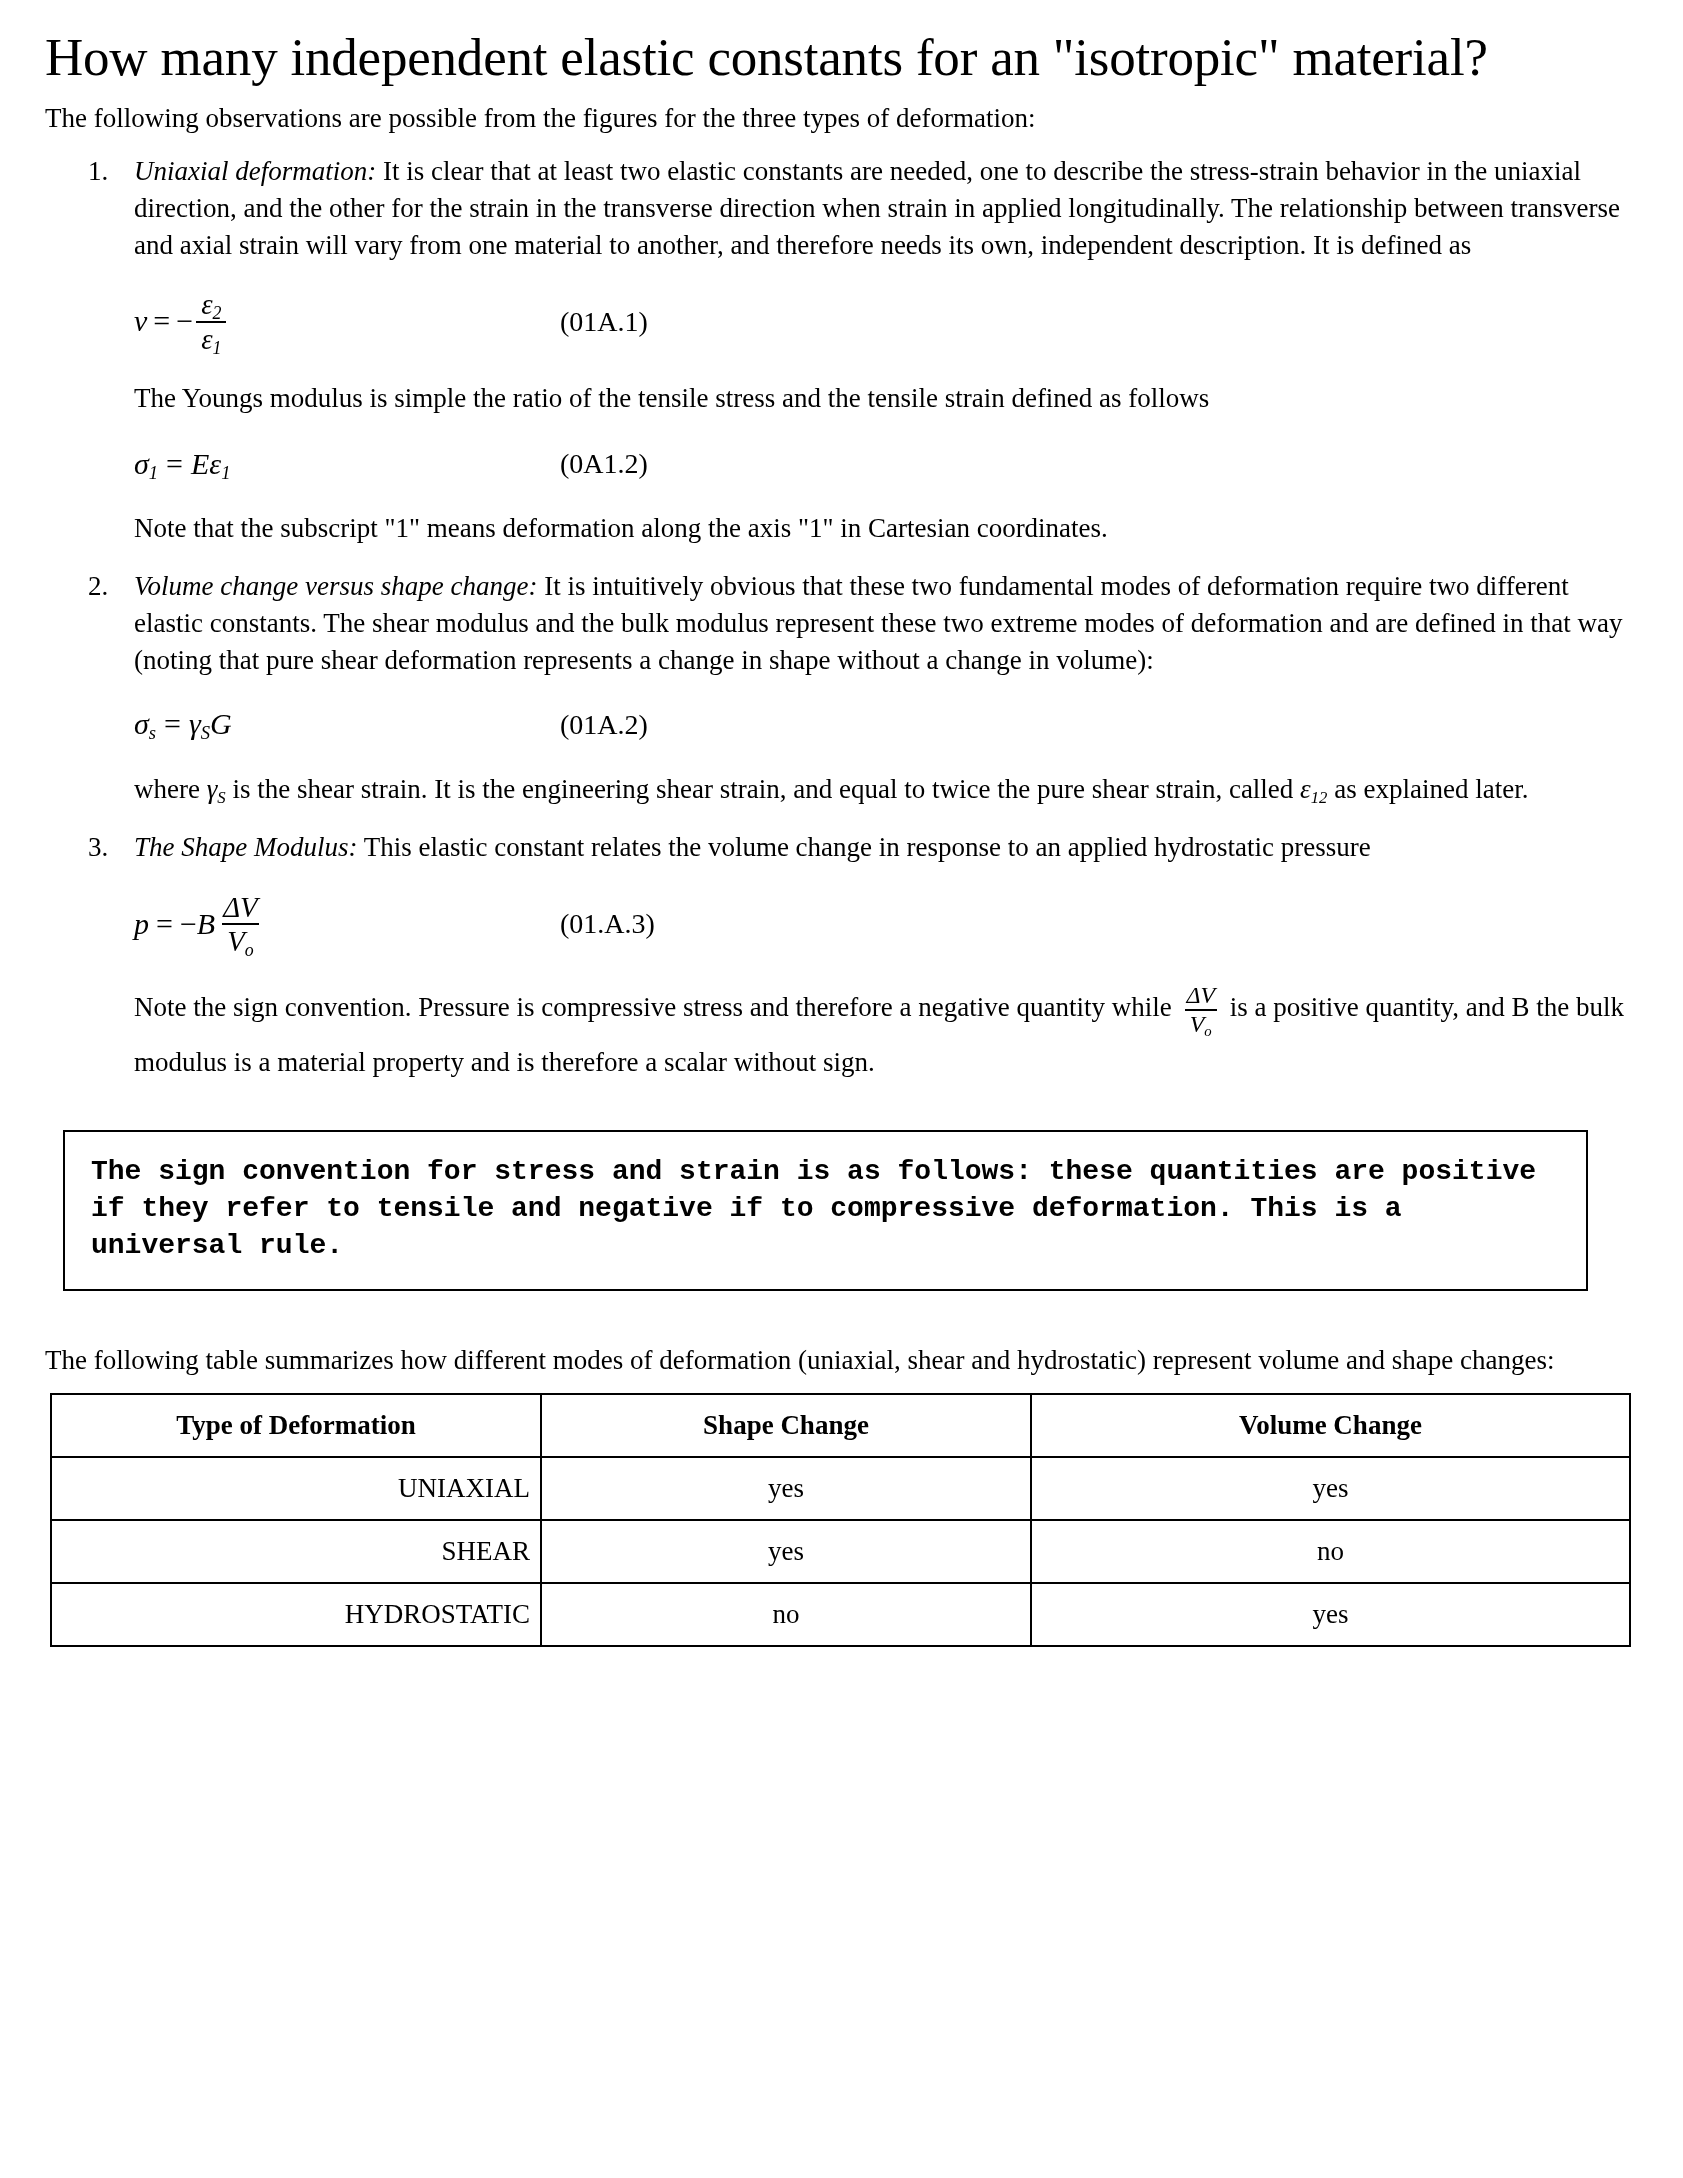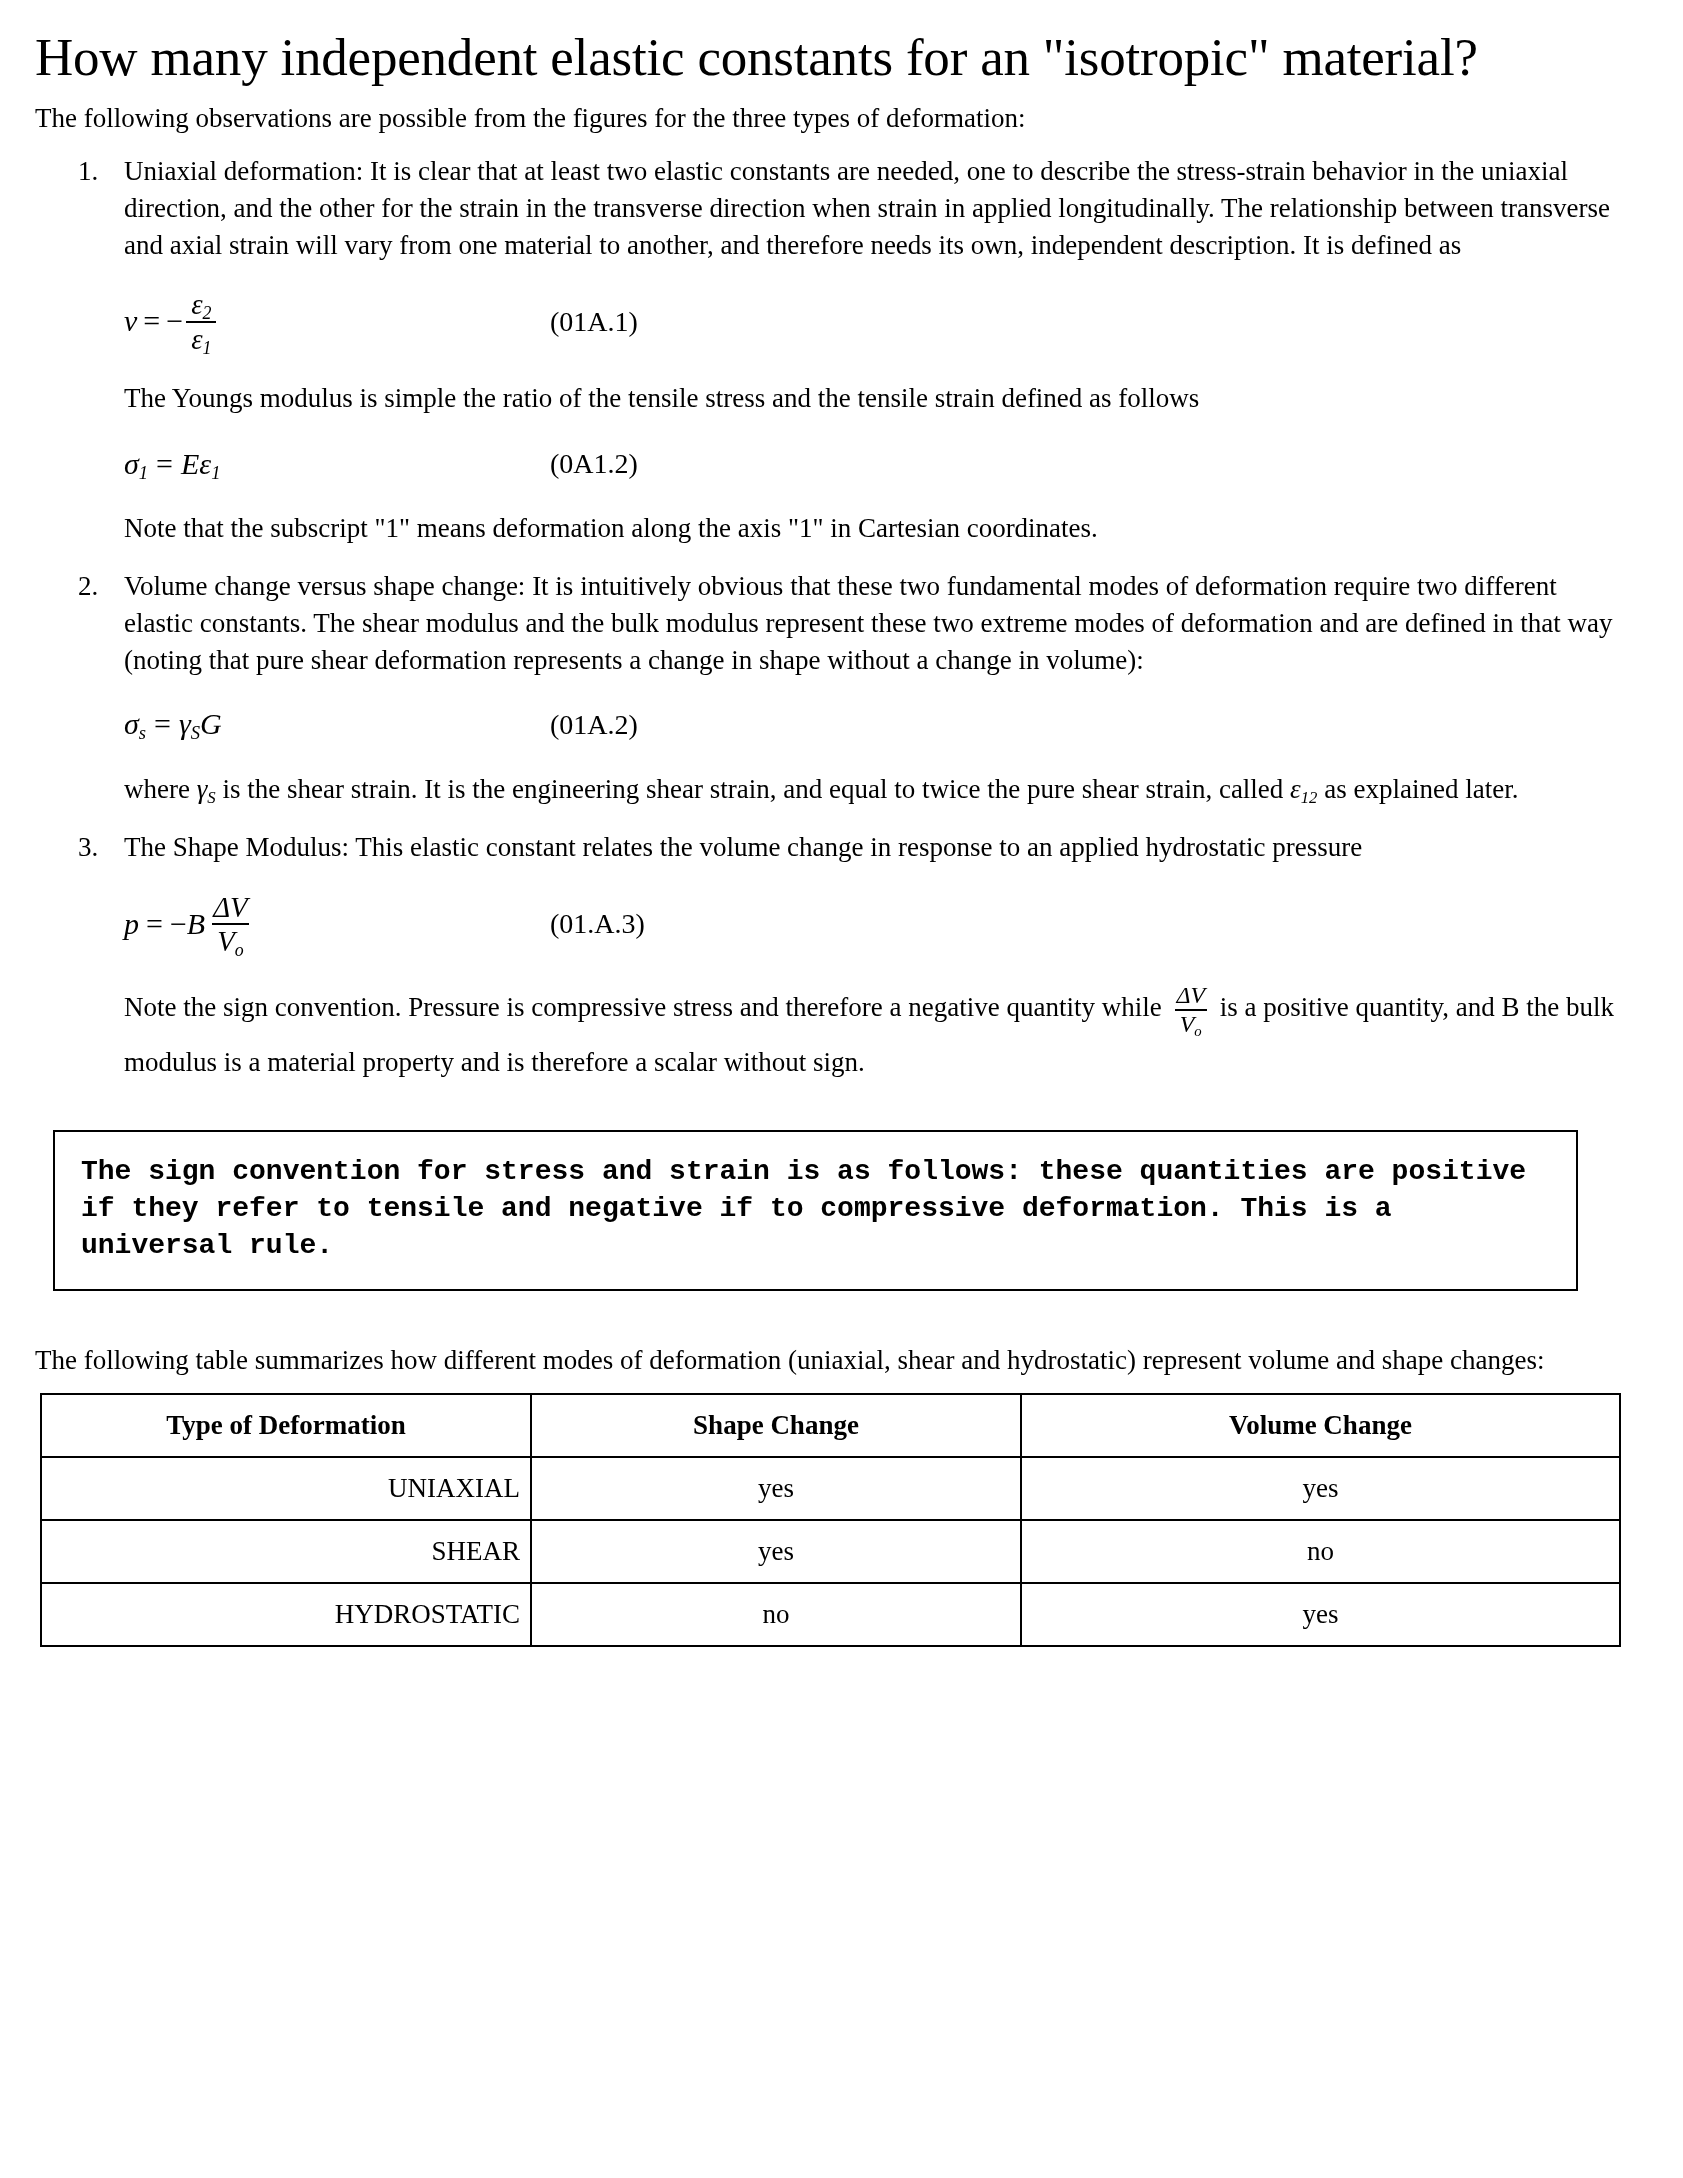--- a/index.html
+++ b/index.html
@@ -12,21 +12,21 @@
     height: 2178px;
     font-family: "Liberation Serif", "DejaVu Serif", serif;
     color: #000000;
     overflow: hidden;
   }
   .page {
     position: relative;
     width: 1683px;
     height: 2178px;
     box-sizing: border-box;
-    padding: 28px 30px 0 35px;
+    padding: 28px 30px 0 45px;
   }
 
   h1.doc-title {
     font-family: "Liberation Serif", "DejaVu Serif", serif;
     font-size: 53px;
     font-weight: normal;
     line-height: 1.12;
     margin: 0 0 14px 0;
     letter-spacing: -0.2px;
     max-width: 1604px;
@@ -54,20 +54,21 @@
     max-width: 1505px;
   }
   ol.obs-list > li::before {
     content: counter(obsitem) ".";
     position: absolute;
     left: -46px;
     top: 0;
     font-size: 27px;
   }
   .lead-italic {
+    font-style: italic;
     text-align: right;
   }
 
   .eq-row {
     display: flex;
     align-items: center;
     margin: 26px 0 26px 0;
   }
   .eq-row .eq-body {
     width: 426px;

